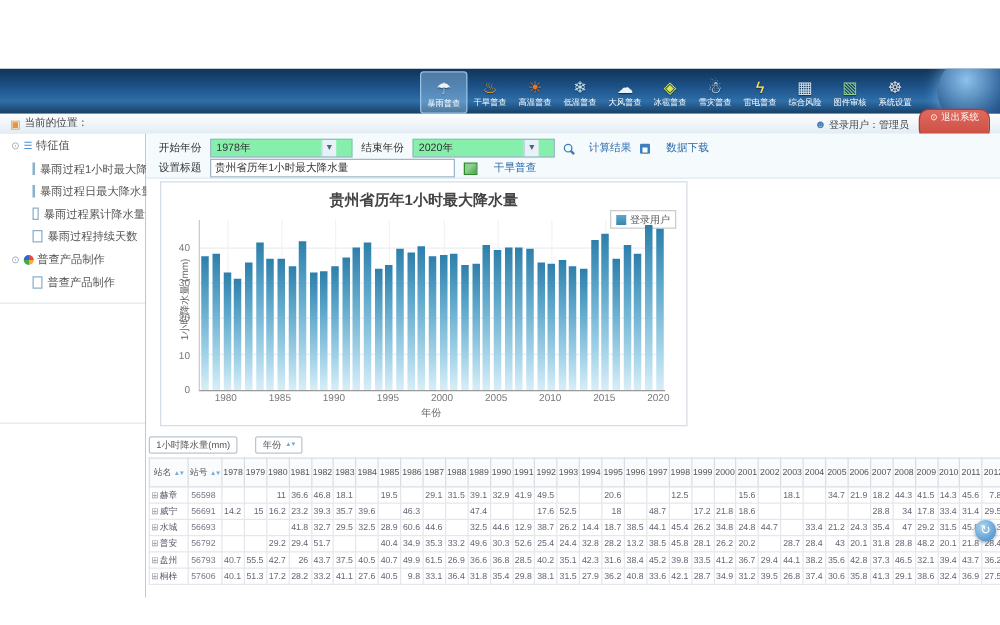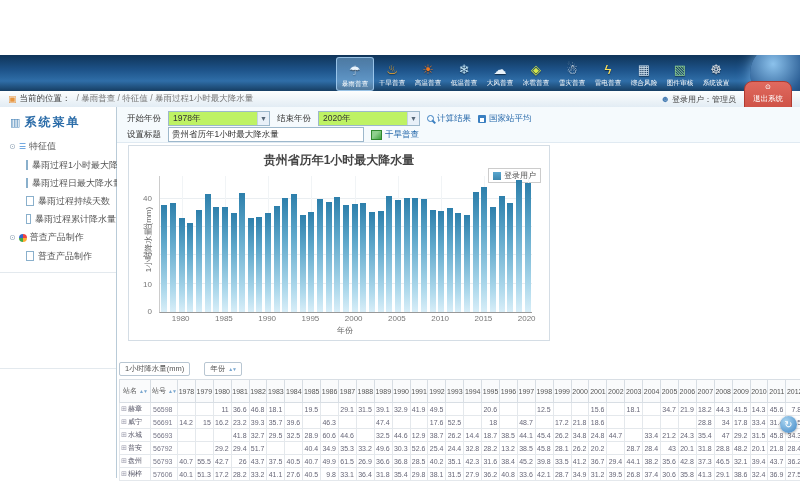--- a/index.html
+++ b/index.html
@@ -27,21 +27,21 @@
   .breadcrumb{position:absolute;left:0;top:91px;width:800px;height:16px;
     background:linear-gradient(180deg,#fdfefe,#e2ecf4);border-bottom:1px solid #c7d5e1;
     display:flex;align-items:center;font-size:8.5px;color:#777;}
   .bc-ico{color:#e8953d;font-size:9px;margin:0 3px 0 8px;}
   .bc-prefix{color:#444;font-weight:normal;}
   .bc-path{margin-left:6px;color:#777;}
   .user-area{position:absolute;right:8px;top:0;height:16px;display:flex;align-items:center;gap:8px;}
   .user-ico{color:#4a7fb5;font-size:9px;margin-right:2px;}
   .user-label{font-size:8px;color:#444;}
   .logout-btn{background:linear-gradient(180deg,#e06a5f,#c94a3f);border:1px solid #b03a30;border-radius:8px;
-    color:#fff;font-size:7.5px;padding:1px 8px 12px;display:flex;align-items:center;gap:3px;cursor:pointer;flex-direction:column;}
+    color:#fff;font-size:7.5px;padding:1px 8px 12px;display:flex;align-items:center;gap:3px;cursor:pointer;}
   .logout-ico{font-size:7px;}
 
   
   .sidebar{position:absolute;left:0;top:107px;width:116px;height:371px;background:#fff;
     border-right:1px solid #b9cbd8;}
   .sb-header{padding:7px 10px 6px;color:#2b6ca8;font-size:12px;font-weight:bold;letter-spacing:2px;}
   .sb-header .sb-hico{color:#4a85b8;font-size:11px;margin-right:4px;letter-spacing:0;}
   .sb-tree{font-size:9px;color:#555;}
   .sb-group{padding:3px 0 3px 9px;display:flex;align-items:center;gap:3px;cursor:pointer;white-space:nowrap;}
   .sb-exp{color:#9ab;font-size:8px;}
@@ -53,25 +53,25 @@
   .sb-div{border-top:1px solid #e3e9ee;margin-top:7px;}
   .sb-spacer{height:88px;}
 
   
   .main{position:absolute;left:117px;top:107px;width:683px;height:371px;background:#fff;}
   .toolbar{position:absolute;left:0;top:0;width:683px;height:35px;background:#f5fafd;
     border-bottom:1px solid #e0eaf2;}
   .tb-row{position:absolute;left:10px;display:flex;align-items:center;gap:7px;font-size:8.5px;color:#333;white-space:nowrap;}
   .tb-row1{top:4px;}  .tb-row2{top:20px;}
   .tb-select{display:inline-flex;align-items:center;justify-content:space-between;width:96px;height:13px;
-    border:1px solid #9db8cc;background:#bef264;font-size:8.5px;padding:0 0 0 4px;color:#333;cursor:pointer;text-align:right;}
+    border:1px solid #9db8cc;background:#86efac;font-size:8.5px;padding:0 12px 0 4px;color:#333;cursor:pointer;text-align:right;}
   .tb-select .arrow{width:11px;height:100%;background:#e8f0f8;border-left:1px solid #c3d4e2;color:#567;
     font-size:7px;display:flex;align-items:center;justify-content:center;}
   .tb-note{color:#d9534f;}
-  .tb-link{color:#2a6bac;display:inline-flex;align-items:center;gap:3px;cursor:pointer;text-align:right;}
+  .tb-link{color:#2a6bac;display:inline-flex;align-items:center;gap:13px;cursor:pointer;text-align:right;}
   .ico-search{width:5px;height:5px;border:1.5px solid #3a7fc1;border-radius:50%;position:relative;display:inline-block;}
   .ico-search::after{content:"";position:absolute;width:4px;height:1.5px;background:#3a7fc1;
     transform:rotate(45deg);right:-3px;bottom:-1px;}
   .ico-disk{width:8px;height:8px;background:#3a7fc1;display:inline-block;border-radius:1px;position:relative;}
   .ico-disk::after{content:"";position:absolute;left:2px;top:3px;width:4px;height:4px;background:#fff;}
   .ico-img{width:9px;height:8px;background:linear-gradient(135deg,#8ed08e 40%,#3fa33f);border:1px solid #2f8a2f;display:inline-block;}
   .tb-input{width:188px;height:13px;border:1px solid #9db8cc;font-size:8.5px;padding:0 3px;color:#333;
     font-family:"Liberation Sans","DejaVu Sans",sans-serif;}
 
   
@@ -89,21 +89,21 @@
     background:linear-gradient(180deg,#2d7fab 0%,#5fa8cb 35%,#aed9ec 80%,#d8eef8 100%);}
   .chart-yaxis{position:absolute;left:0;top:30px;width:27px;height:136px;}
   .ytick{position:absolute;right:4px;font-size:8px;color:#777;}
   .chart-xaxis{position:absolute;left:30px;top:167px;width:372px;height:11px;}
   .xtick{position:absolute;top:1px;transform:translateX(-50%);font-size:8px;color:#777;}
   .chart-ylabel{position:absolute;left:-16px;top:88px;transform:rotate(-90deg);font-size:8px;color:#666;
     width:70px;text-align:center;}
   .chart-xlabel{position:absolute;left:30px;top:179px;width:372px;text-align:center;font-size:8px;color:#666;}
 
   
-  .table-section{position:absolute;left:0;top:252px;width:683px;height:134px;background:#fff;overflow:hidden;}
+  .table-section{position:absolute;left:0;top:239px;width:683px;height:134px;background:#fff;overflow:hidden;}
   .table-filterbar{display:flex;gap:14px;padding:3px 0 3px 2px;}
   .filter-chip{border:1px solid #b8c6d2;background:#fff;border-radius:2px;font-size:7.5px;color:#555;
     padding:1px 5px;display:inline-flex;align-items:center;gap:3px;cursor:pointer;}
   .sorts{font-size:5px;color:#7aa7cf;letter-spacing:-1px;}
   table.grid{table-layout:fixed;width:681px;border-collapse:collapse;margin-left:2px;}
   table.grid th{border:1px solid #d8dee4;background:#fafbfc;color:#555;font-weight:normal;
     font-size:7px;height:22px;padding:0;overflow:hidden;}
   table.grid td{border:1px solid #e4e8ec;color:#667;font-size:7px;height:12px;padding:0 2px 0 0;
     text-align:right;overflow:hidden;white-space:nowrap;}
   table.grid td.cname{text-align:left;padding:0 0 0 1px;color:#556;}
@@ -165,53 +165,51 @@
           <span class="nav-ico" style="color: rgb(216, 221, 226);">☸</span>
           <span class="nav-label">系统设置</span>
         </div>
       </div>
     <div class="earth"></div>
   </div>
 
   <div class="breadcrumb">
     <span class="bc-ico">▣</span>
     <span class="bc-prefix">当前的位置：</span>
-    <span class="bc-path">/ 暴雨普查 / 特征值 / 暴雨过程1小时最大降水量</span>
     <div class="user-area">
       <span><span class="user-ico">☻</span><span class="user-label">登录用户：管理员</span></span>
       <span class="logout-btn">
           <span class="logout-ico">⊙</span>
           <span>退出系统</span>
         </span>
     </div>
   </div>
 
   <div class="sidebar">
-    <div class="sb-header"><span class="sb-hico">▥</span><span>系统菜单</span></div>
     <div class="sb-tree">
         <div class="sb-group">
           <span class="sb-exp">⊙</span>
           <span class="sb-gico-list">☰</span>
           <span>特征值</span>
         </div>
         <div class="sb-item">
           <span class="page-ico"></span>
           <span>暴雨过程1小时最大降水量</span>
         </div>
         <div class="sb-item">
           <span class="page-ico"></span>
           <span>暴雨过程日最大降水量</span>
         </div>
         <div class="sb-item">
           <span class="page-ico"></span>
-          <span>暴雨过程持续天数</span>
+          <span>暴雨过程累计降水量</span>
         </div>
         <div class="sb-item">
           <span class="page-ico"></span>
-          <span>暴雨过程累计降水量</span>
+          <span>暴雨过程持续天数</span>
         </div>
         <div class="sb-group">
           <span class="sb-exp">⊙</span>
           <span class="sb-gico-pie"></span>
           <span>普查产品制作</span>
         </div>
         <div class="sb-item">
           <span class="page-ico"></span>
           <span>普查产品制作</span>
         </div>
@@ -234,21 +232,21 @@
         <span class="tb-select">
             <span>2020年</span>
             <span class="arrow">▼</span>
           </span>
         <span class="tb-link">
             <span class="ico-search"></span>
             <span>计算结果</span>
           </span>
         <span class="tb-link">
             <span class="ico-disk"></span>
-            <span>国家站平均</span>
+            <span>数据下载</span>
           </span>
       </div>
       <div class="tb-row tb-row2">
         <span>设置标题</span>
         <input class="tb-input" type="text" value="贵州省历年1小时最大降水量" style="">
         <span class="tb-link">
             <span class="ico-img"></span>
             <span>干旱普查</span>
           </span>
       </div>

